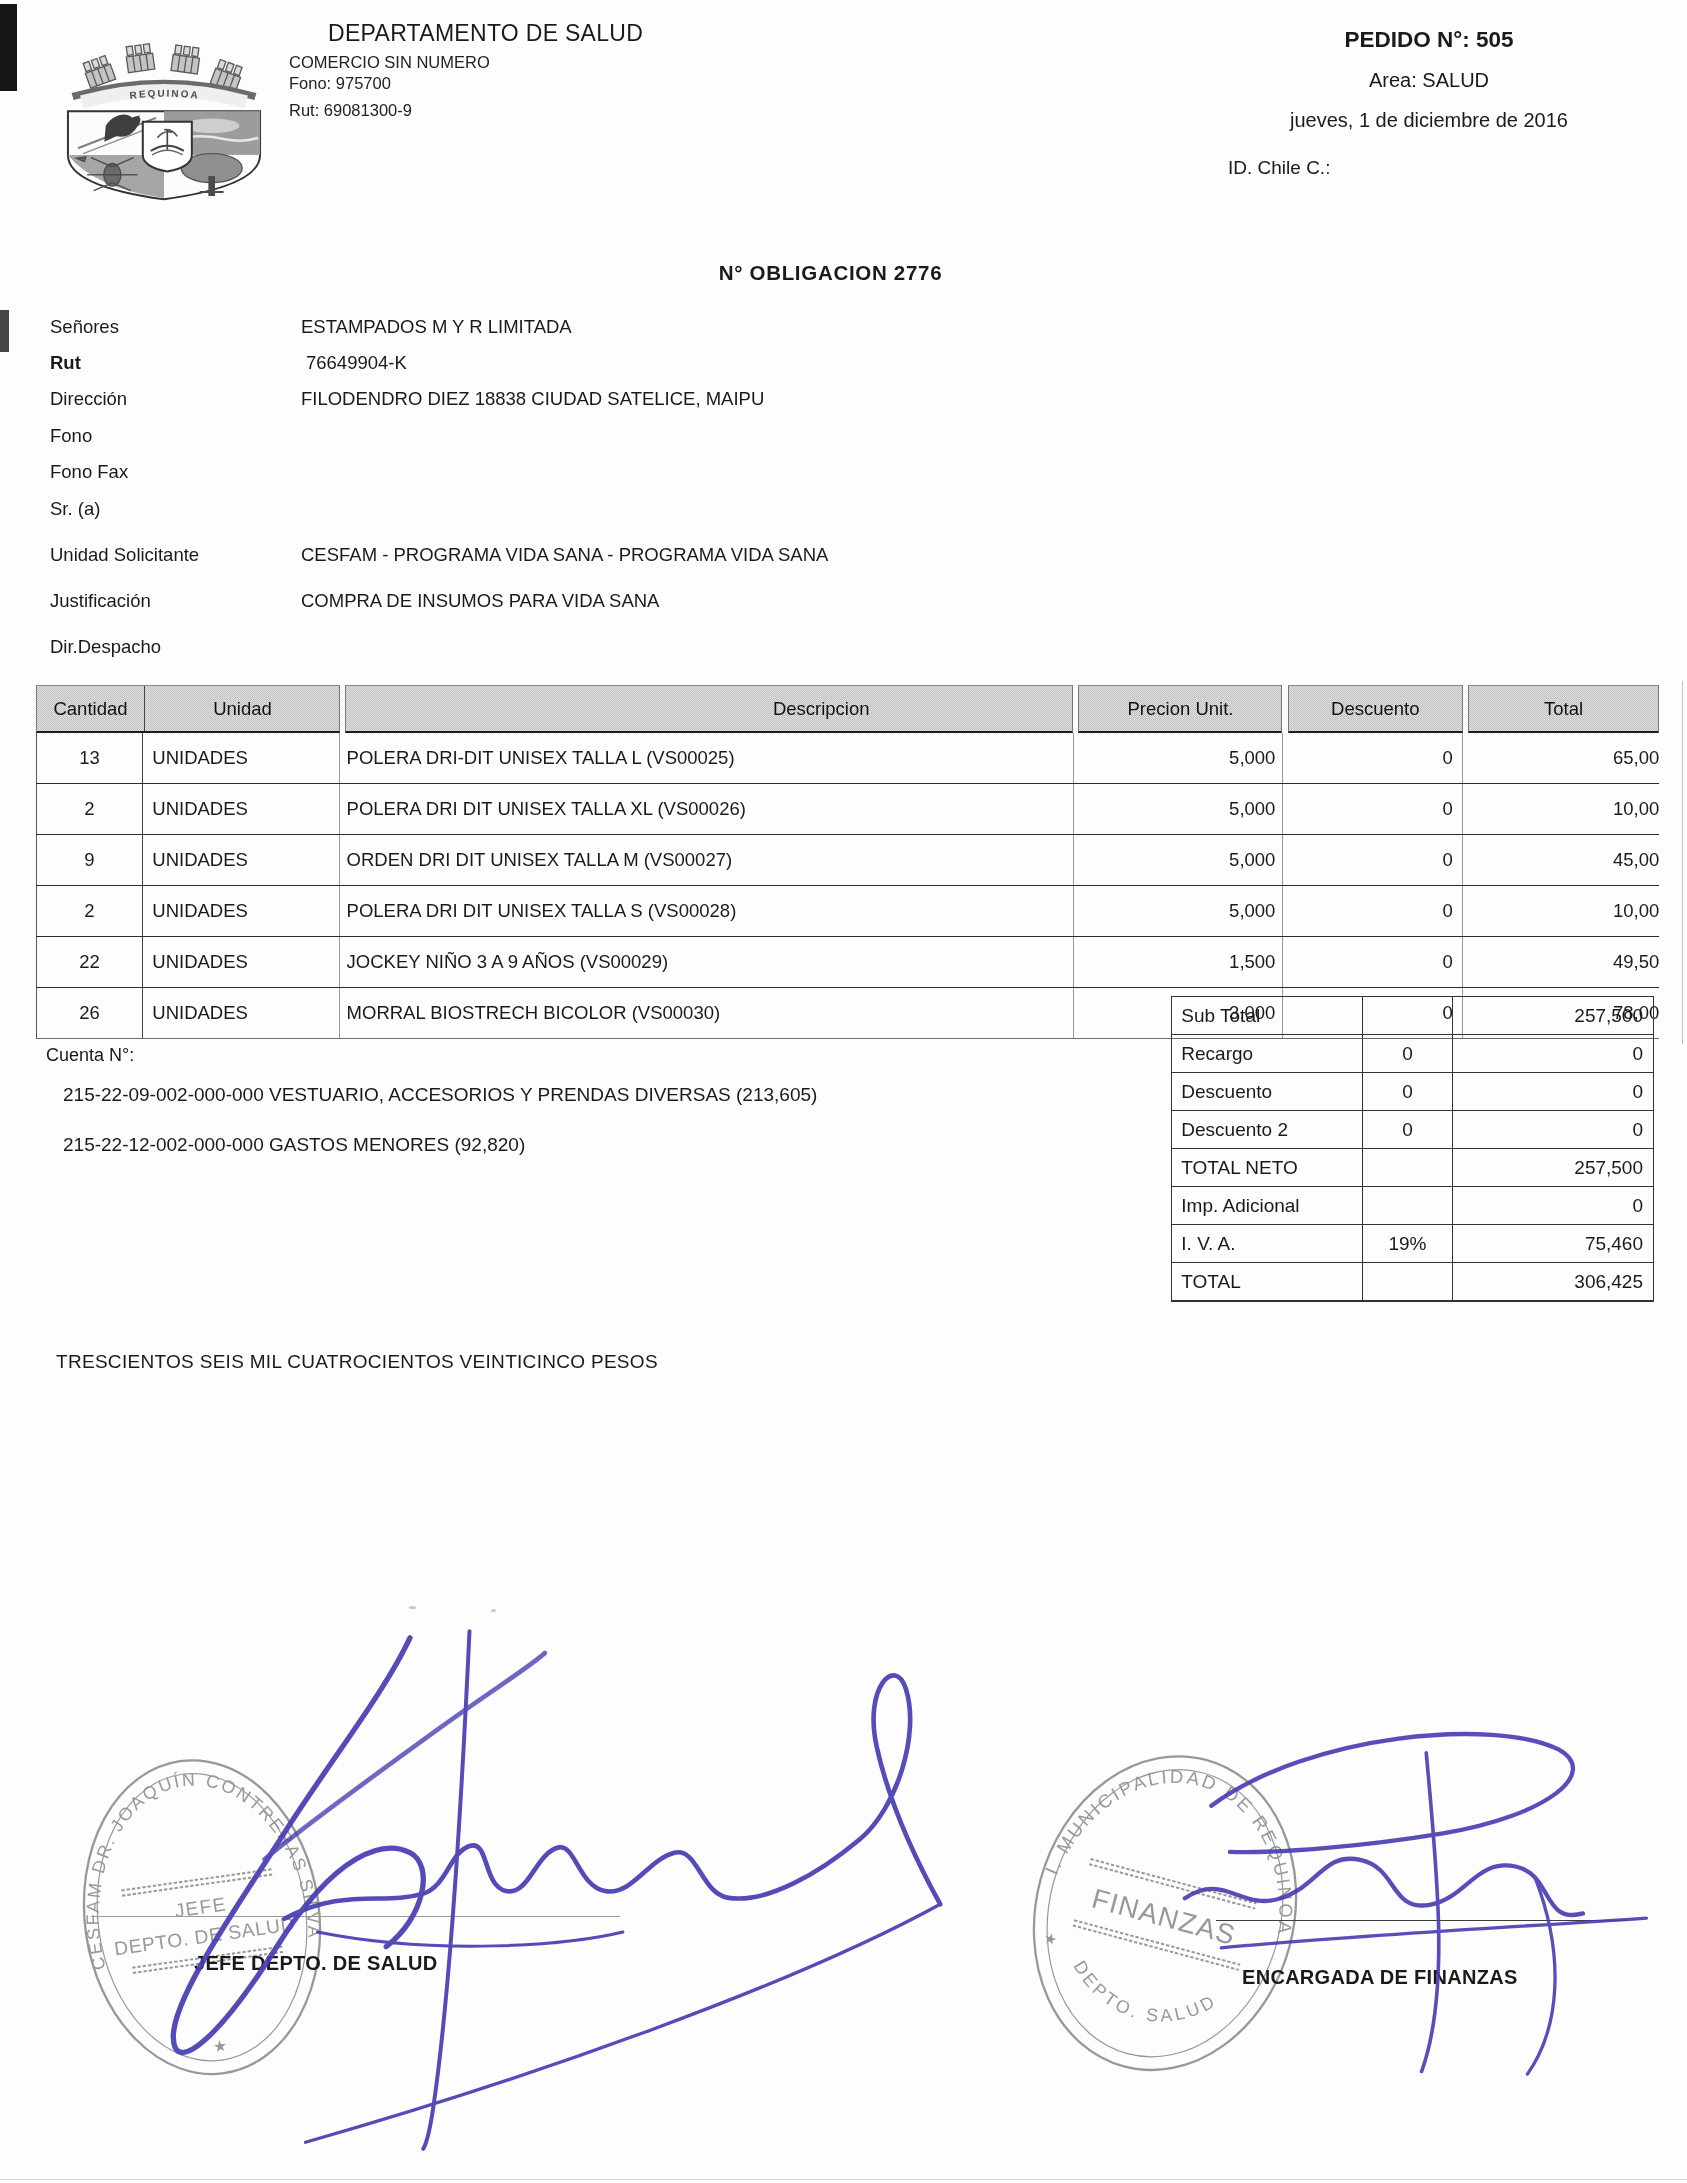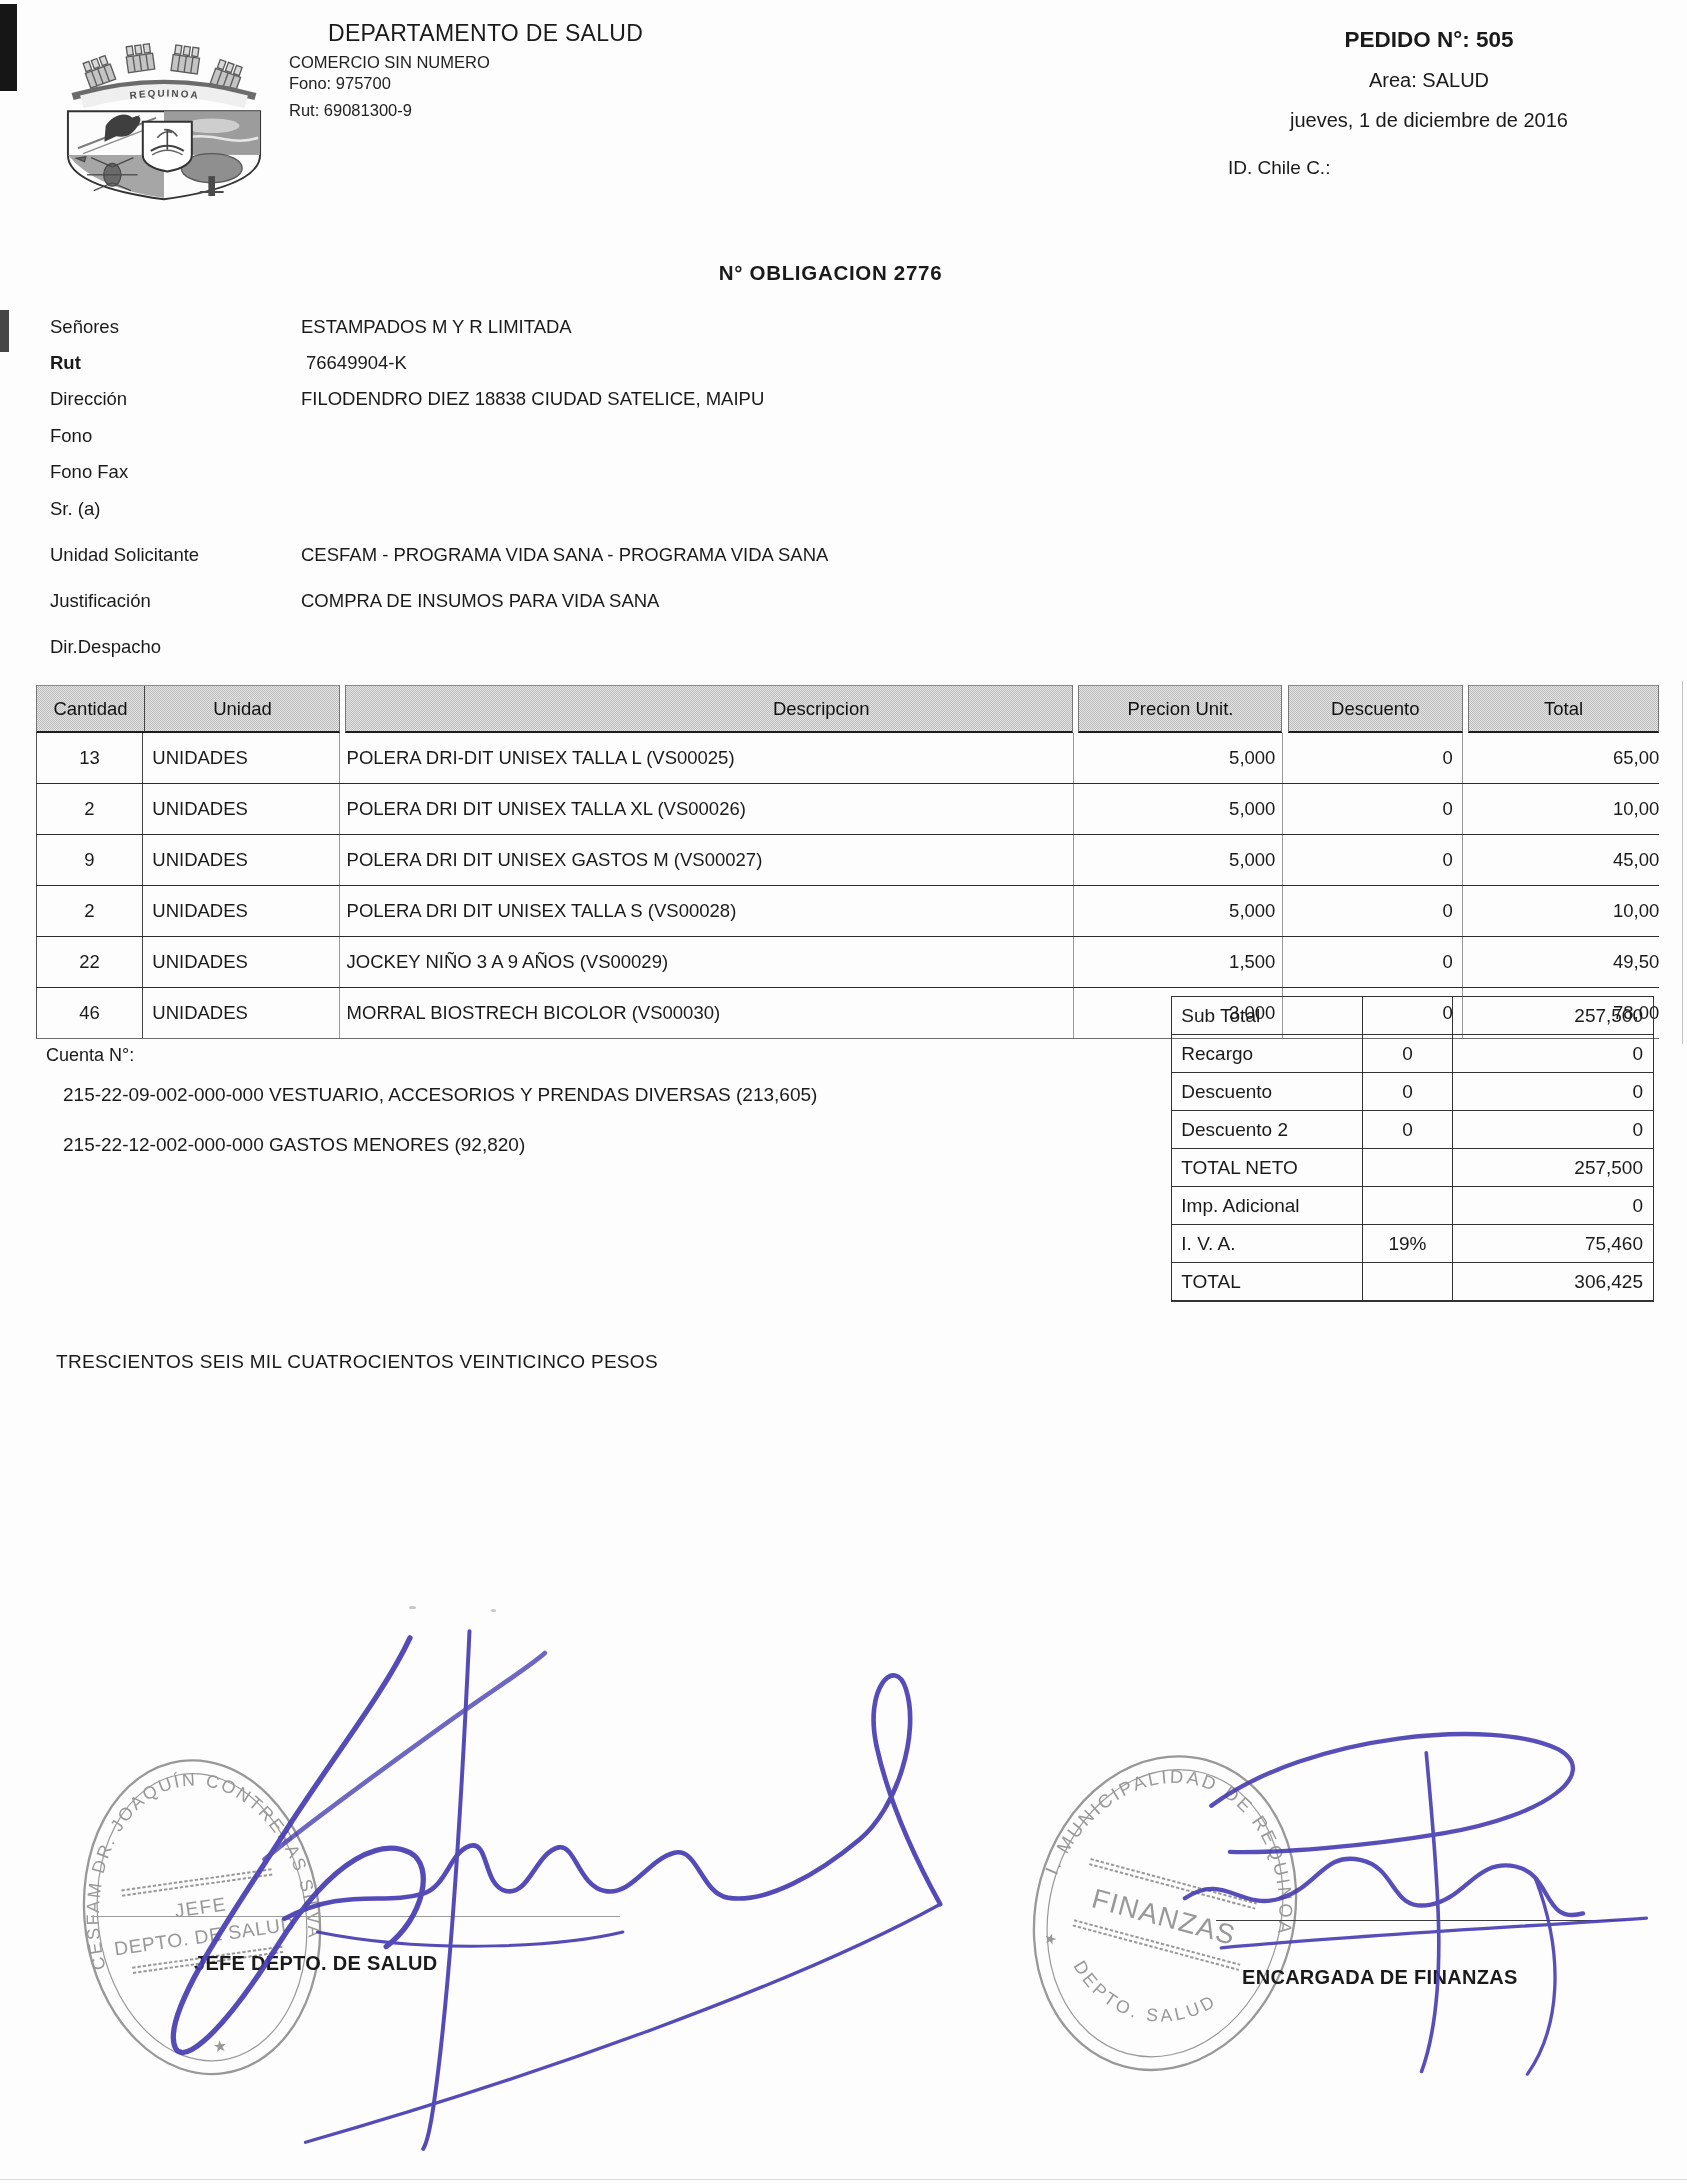--- a/index.html
+++ b/index.html
@@ -206,21 +206,21 @@
       <div class="cell c-desc">POLERA DRI DIT  UNISEX TALLA XL (VS00026)</div>
       <div class="cell c-prec">5,000</div>
       <div class="cell c-desct">0</div>
       <div class="cell c-tot">
           <span>10,000</span>
         </div>
     </div>
     <div class="body-row">
       <div class="cell c-cant">9</div>
       <div class="cell c-unid">UNIDADES</div>
-      <div class="cell c-desc">POLERA DRI DIT UNISEX GASTOS M (VS00027)</div>
+      <div class="cell c-desc">ORDEN DRI DIT UNISEX TALLA M (VS00027)</div>
       <div class="cell c-prec">5,000</div>
       <div class="cell c-desct">0</div>
       <div class="cell c-tot">
           <span>45,000</span>
         </div>
     </div>
     <div class="body-row">
       <div class="cell c-cant">2</div>
       <div class="cell c-unid">UNIDADES</div>
       <div class="cell c-desc">POLERA DRI DIT UNISEX TALLA S (VS00028)</div>
@@ -234,21 +234,21 @@
       <div class="cell c-cant">22</div>
       <div class="cell c-unid">UNIDADES</div>
       <div class="cell c-desc">JOCKEY NIÑO 3 A 9 AÑOS (VS00029)</div>
       <div class="cell c-prec">1,500</div>
       <div class="cell c-desct">0</div>
       <div class="cell c-tot">
           <span>49,500</span>
         </div>
     </div>
     <div class="body-row" style="border-bottom:1.3px solid #6d6d6d;">
-      <div class="cell c-cant">46</div>
+      <div class="cell c-cant">26</div>
       <div class="cell c-unid">UNIDADES</div>
       <div class="cell c-desc">MORRAL BIOSTRECH BICOLOR (VS00030)</div>
       <div class="cell c-prec">3,000</div>
       <div class="cell c-desct">0</div>
       <div class="cell c-tot">
           <span>78,000</span>
         </div>
     </div>
   </div>
 

